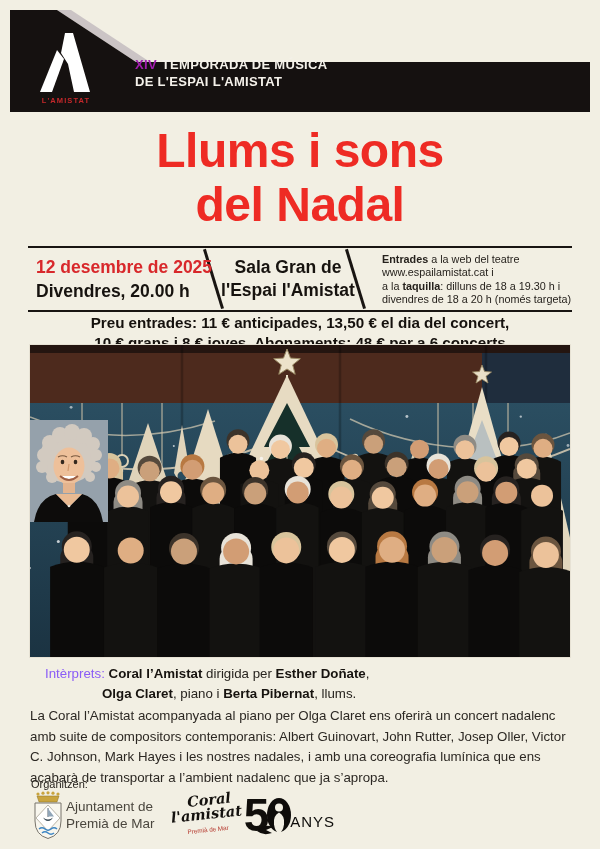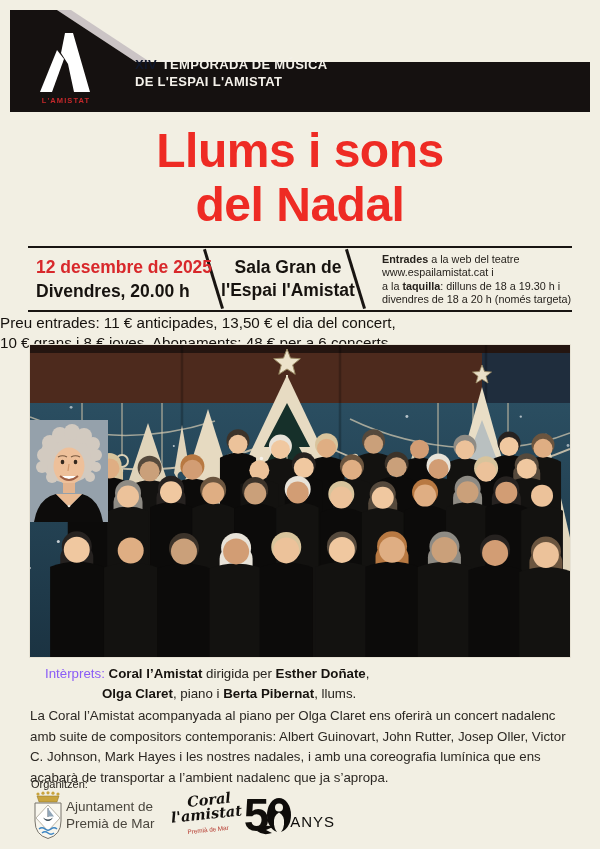--- a/index.html
+++ b/index.html
@@ -3,37 +3,37 @@
 <meta charset="utf-8">
 <style>
   html,body{margin:0;padding:0;}
   body{background:#d8d4c8;font-family:"Liberation Sans",sans-serif;}
   .poster{position:relative;width:600px;height:849px;margin:0 auto;background:#f2efe3;overflow:hidden;}
 
   
   .banner{position:absolute;left:10px;top:10px;width:580px;height:102px;}
   .banner svg{display:block}
   .season{position:absolute;left:125px;top:47px;font-weight:bold;font-size:13px;line-height:16.5px;letter-spacing:.3px;color:#f4f1ea;}
-  .season .roman{color:#0f172a;margin-right:5px;}
+  .season .roman{color:#a21caf;margin-right:5px;}
 
   
   .title{position:absolute;top:124px;left:0;right:0;text-align:center;font-weight:bold;font-size:48px;line-height:1.12;color:#ee2b24;letter-spacing:-.5px;}
 
   
   .band{position:absolute;left:28px;right:28px;top:246px;height:62px;border-top:2.5px solid #191512;border-bottom:2.5px solid #191512;}
   .band .sep{position:absolute;top:0;bottom:0;width:2.5px;background:#191512;transform:rotate(-17deg);}
   .sep1{left:184px}.sep2{left:326px}
   .cell-date{position:absolute;left:8px;top:7px;font-weight:bold;font-size:17.5px;line-height:24px;color:#17130f;white-space:nowrap;}
   .cell-date .date{color:#d8282b;}
   .cell-venue{position:absolute;left:190px;width:140px;top:8px;text-align:center;font-weight:bold;font-size:17.5px;line-height:23px;color:#17130f;white-space:nowrap;}
   .cell-tickets{position:absolute;left:354px;top:5px;width:190px;font-size:10.8px;line-height:13.4px;color:#26221d;}
   .cell-tickets b{font-weight:bold;}
 
   
-  .prices{position:absolute;top:313px;left:0;right:0;font-weight:normal;font-size:15.2px;line-height:20px;color:#15110d;}
+  .prices{position:absolute;top:313px;left:0;right:0;text-align:center;font-weight:bold;font-size:15.2px;line-height:20px;color:#15110d;}
 
   
   .photo{position:absolute;top:345px;left:30px;width:540px;height:312px;box-shadow:0 0 0 1px #e7e2d4;}
   .photo svg{display:block}
 
   
   .caption{position:absolute;top:664px;left:45px;right:30px;font-size:13.3px;line-height:20px;color:#28241f;}
   .caption .lbl{color:#8b5cf6;font-weight:normal;}
   .caption b{font-weight:bold;color:#17130f;}
   .caption .line2{margin-left:57px;}

